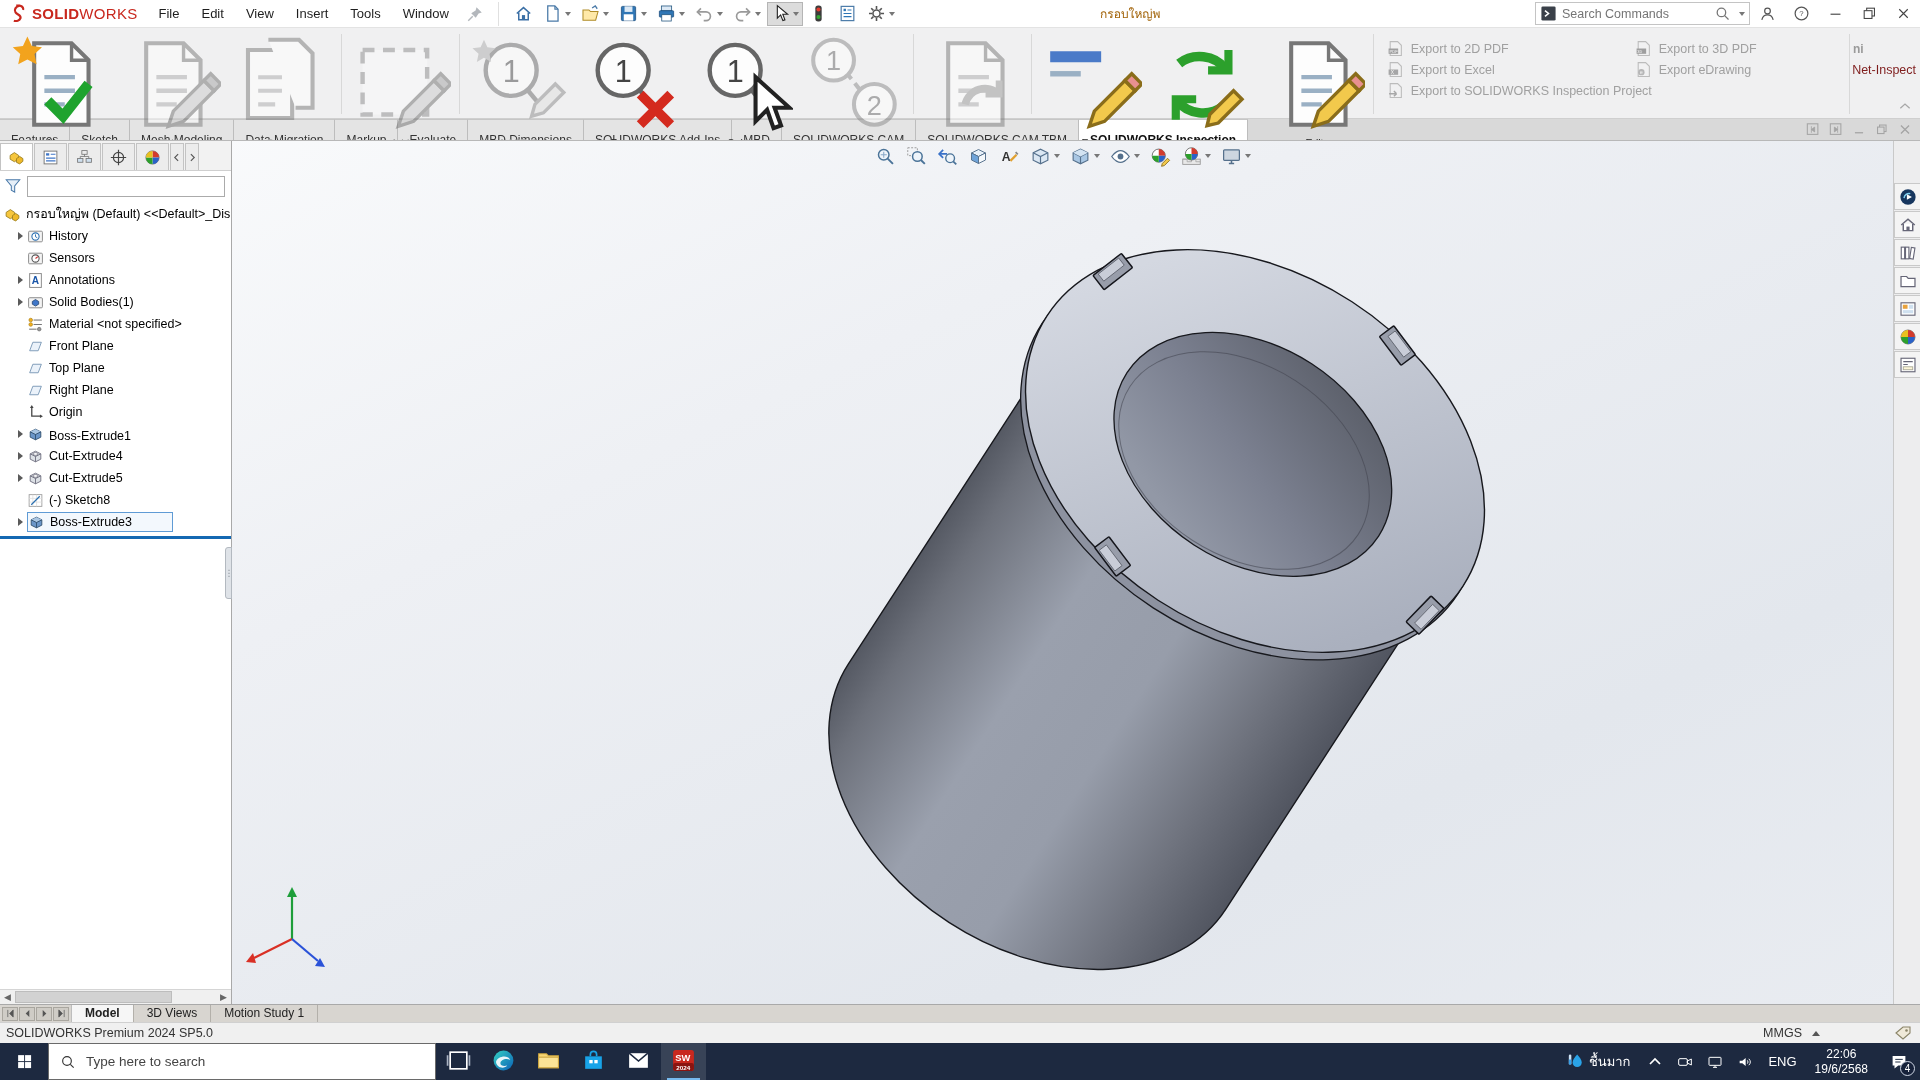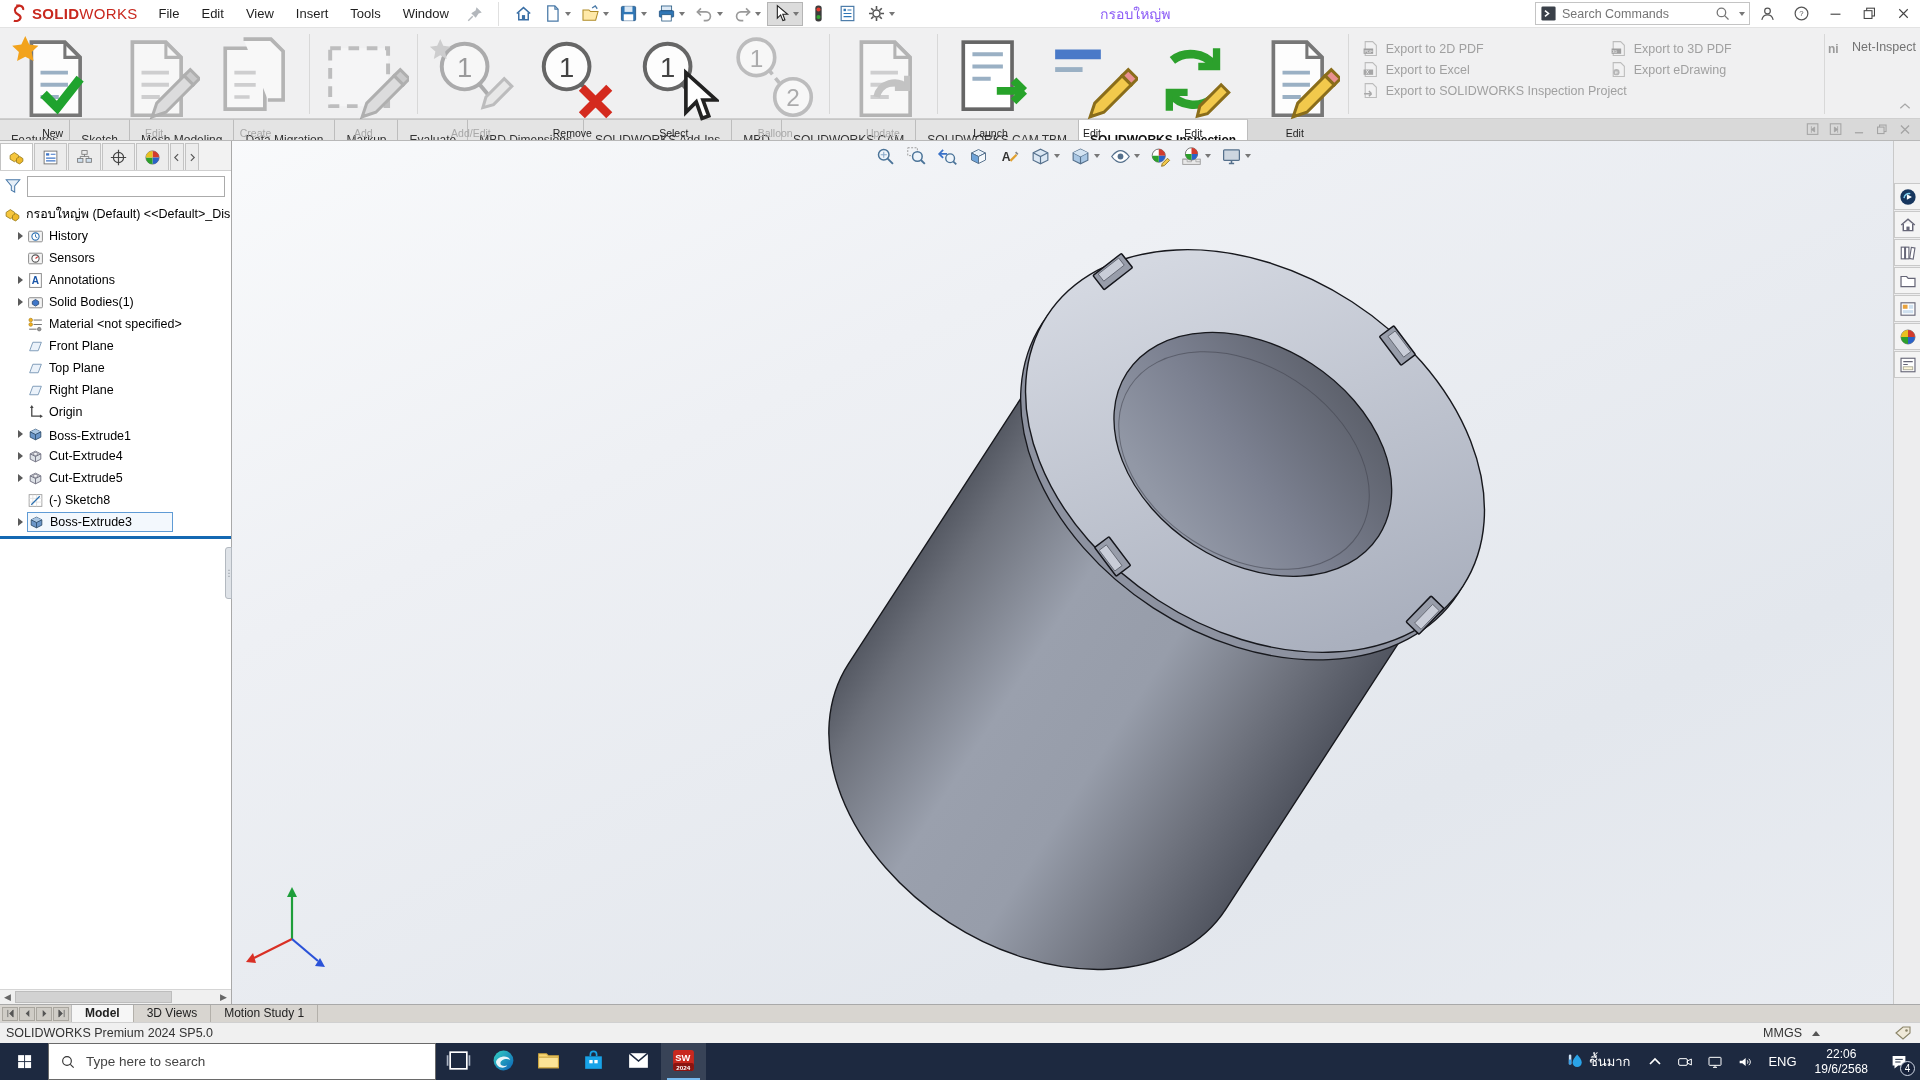--- a/index.html
+++ b/index.html
@@ -14,39 +14,39 @@
   .logo-text { font-size:15px; color:#c8281e; letter-spacing:.3px; }
   .logo-text b { font-weight:bold; }
   .menus { display:flex; align-items:center; }
   .menu-item { padding:0 11px; line-height:28px; cursor:default; }
   .pin { width:18px; height:18px; margin:0 6px; opacity:.75; }
   .qbar { display:flex; align-items:center; margin-left:8px; border-left:1px solid #e0e0e0; padding-left:10px; }
   .qtool { display:flex; align-items:center; height:24px; padding:0 3px; margin:0 1px; border:1px solid transparent; }
   .qtool .qicon { width:19px; height:19px; }
   .qtool.active { background:#dcdcdc; border-color:#b5b5b5; }
   .caret { width:0; height:0; border-left:3.5px solid transparent; border-right:3.5px solid transparent; border-top:4px solid #777; margin-left:3px; }
-  .doc-title { position:absolute; left:1100px; top:0; line-height:28px; font-size:14px; color:#8b5cf6; }
+  .doc-title { position:absolute; left:1100px; top:0; line-height:28px; font-size:12px; color:#a16207; }
   .tb-right { margin-left:auto; display:flex; align-items:center; height:36px; }
   .searchbox { width:215px; height:23px; border:1px solid #c4c4c4; display:flex; align-items:center; padding:0 4px; gap:5px; background:#fff; }
   .searchbox input { border:none; outline:none; flex:1; font-size:12.5px; color:#333; font-family:inherit; min-width:0; }
   .sicon { width:17px; height:17px; flex:0 0 auto; }
   .tb-btn { width:34px; height:28px; display:flex; align-items:center; justify-content:center; }
   .tb-btn svg { width:17px; height:17px; }
 
   
   .ribbon { height:90px; background:#f0f0f1; display:flex; align-items:flex-start; padding:2px 4px 0 2px; position:relative; }
   .rbtn { min-width:52px; padding:3px 5px 0; text-align:center; font-size:10.5px; line-height:1.18; color:#1e1e1e; }
   .rbtn .ricon { width:30px; height:30px; margin:1px auto 3px; }
   .rbtn.disabled { color:#a8a8a8; }
   .rbtn.disabled .ricon { filter:grayscale(1) opacity(.5); }
   .rsep { width:1px; align-self:stretch; background:#d8d8d8; margin:4px 3px; }
   .export-grid { display:grid; grid-template-columns:248px 205px; grid-auto-rows:21px; row-gap:0; margin:8px 6px 0 10px; }
   .export-item { display:flex; align-items:center; gap:7px; color:#a0a0a0; font-size:12.5px; white-space:nowrap; }
   .export-item .eicon { width:17px; height:17px; filter:grayscale(1) opacity(.6); flex:0 0 auto; }
-  .ni-item { display:flex; align-items:flex-start; gap:7px; color:#737373; font-size:12.5px; margin-top:10px; white-space:nowrap; }
+  .ni-item { display:flex; align-items:flex-start; gap:7px; color:#7f1d1d; font-size:12.5px; margin-top:10px; white-space:nowrap;flex-direction:column; }
   .ni-item .eicon { width:18px; height:16px; }
   .ribbon-collapse { position:absolute; right:6px; bottom:4px; width:18px; height:14px; opacity:.6; }
 
   
   .cmdtabs { height:22px; background:#d9d9d9; display:flex; align-items:stretch; border-top:1px solid #cfcfcf; }
   .ctab { padding:10px 11px; font-size:12px; line-height:21px; background:#e4e4e4; border-right:1px solid #bdbdbd; border-top:1px solid #c6c6c6; color:#333; white-space:nowrap; }
   .ctab.active { background:#fff; font-weight:bold; color:#111; }
   .cmd-right { margin-left:auto; display:flex; align-items:center; gap:9px; padding-right:8px; }
   .cmd-right .wic { width:14px; height:13px; opacity:.65; }
 
@@ -341,25 +341,20 @@
       <div class="rsep"></div>
       <div class="rbtn disabled"><span class="ricon"><svg viewBox="0 0 30 30" width="100%" height="100%" fill="none" xmlns="http://www.w3.org/2000/svg">
             <path d="M8 3h11l5 5v19H8z" fill="#fdfdfd" stroke="#777" stroke-width="1.2"></path>
             <path d="M19 3v5h5" stroke="#777"></path>
             <path d="M11 13h9M11 17h9M11 21h6" stroke="#9ab0c4" stroke-width="1.3"></path>
             <path d="M13 21a6 6 0 0 1 10-3" stroke="#7a9ab8" stroke-width="2.2"></path>
             <path d="M23 14v4h-4" stroke="#7a9ab8" stroke-width="2"></path>
           </svg></span><div class="rlbl">Update</div><div class="rlbl">Inspection</div><div class="rlbl">Project</div></div>
       <div class="rsep"></div>
       <div class="rbtn"><span class="ricon"><svg viewBox="0 0 30 30" width="100%" height="100%" fill="none" xmlns="http://www.w3.org/2000/svg">
-            <rect x="6" y="3" width="16" height="22" fill="#fff" stroke="#666" stroke-width="1.2"></rect>
-            <path d="M9 7h10M9 11h10M9 15h6" stroke="#9ab0c4" stroke-width="1.3"></path>
-            <path d="M17 19h9m0 0-3.5-3.5M26 19l-3.5 3.5" stroke="#27a32a" stroke-width="2.6"></path>
-          </svg></span><div class="rlbl">Launch</div><div class="rlbl">Template</div><div class="rlbl">Editor</div></div>
-      <div class="rbtn"><span class="ricon"><svg viewBox="0 0 30 30" width="100%" height="100%" fill="none" xmlns="http://www.w3.org/2000/svg">
             <path d="M3 7h15" stroke="#4a7ac8" stroke-width="3.2"></path>
             <path d="M3 12h9" stroke="#9ab0c4" stroke-width="1.6"></path>
             <path d="M16 23 25 14l3 3-9 9-4.5 1.5z" fill="#f2c94c" stroke="#8a6d1a" stroke-width="1"></path>
             <path d="M25 14l2-2 3 3-2 2z" fill="#e89090" stroke="#8a6d1a" stroke-width="1"></path>
           </svg></span><div class="rlbl">Edit</div><div class="rlbl">Inspection</div><div class="rlbl">Methods</div></div>
       <div class="rbtn"><span class="ricon"><svg viewBox="0 0 30 30" width="100%" height="100%" fill="none" xmlns="http://www.w3.org/2000/svg">
             <path d="M8 9a9 8 0 0 1 13.5 1.5" stroke="#2ca02c" stroke-width="2.8"></path>
             <path d="M22.5 5v6h-6" stroke="#2ca02c" stroke-width="2.4"></path>
             <path d="M21 21.5A9 8 0 0 1 7.5 20" stroke="#2ca02c" stroke-width="2.8"></path>
             <path d="M7 25.5v-6h6" stroke="#2ca02c" stroke-width="2.4"></path>

